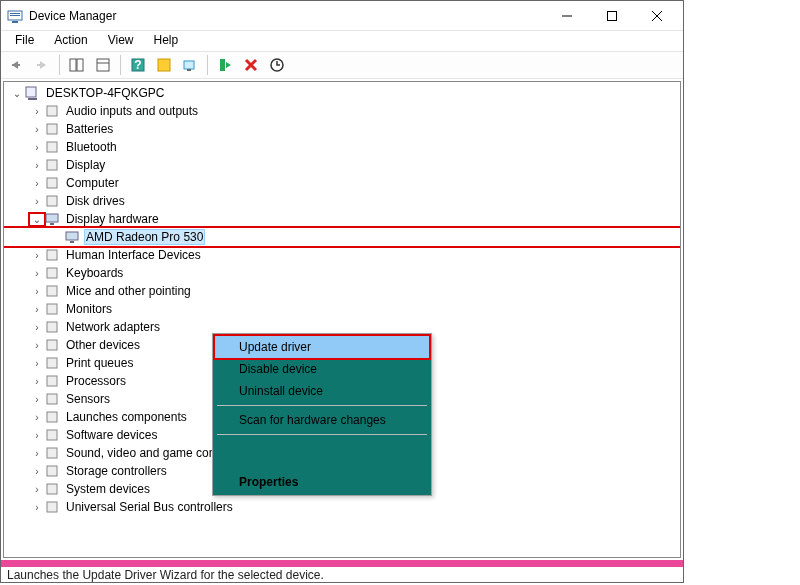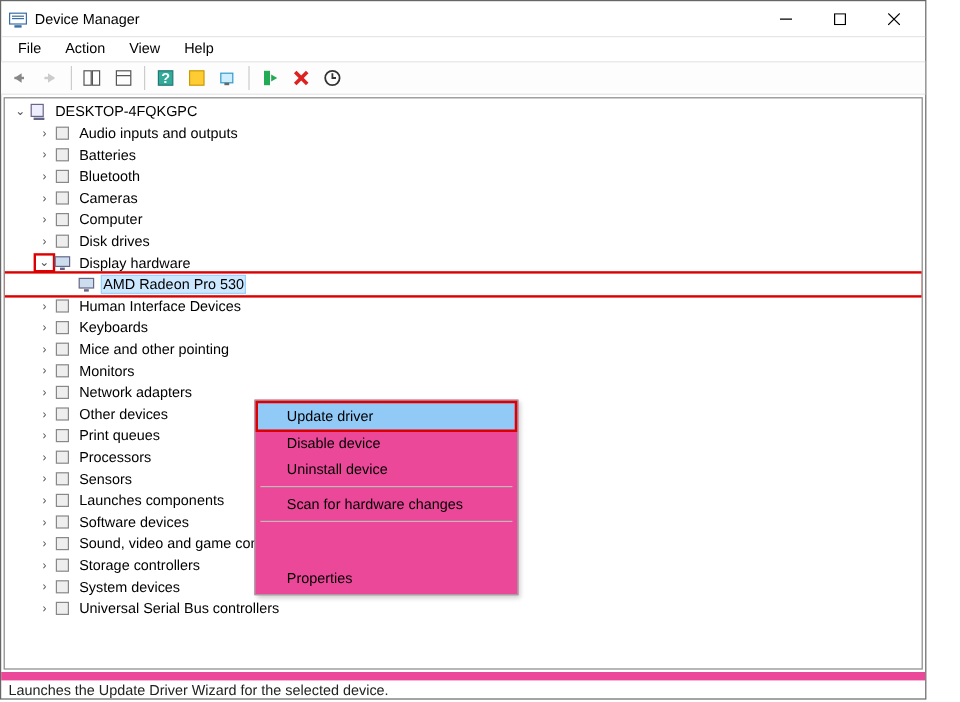--- a/index.html
+++ b/index.html
@@ -1,42 +1,42 @@
 <!DOCTYPE html>
 <html><head>
 <meta charset="utf-8">
 <style>
 * { margin: 0; padding: 0; box-sizing: border-box; font-family: "Segoe UI", Tahoma, sans-serif; font-size: 12px; }
 body { width: 800px; height: 585px; background: #fff; position: relative; overflow: hidden; }
-.window { border: 1px solid #666; width: 772px; height: 583px; display: flex; flex-direction: column; background: #fff; }
+.window { border: 1px solid #666; width: 684px; height: 583px; display: flex; flex-direction: column; background: #fff; }
 .titlebar { height: 30px; display: flex; align-items: center; padding: 0 4px; border-bottom: 1px solid #e5e5e5; }
 .titlebar .ticon { width: 16px; height: 16px; margin: 0 6px 0 2px; }
 .titlebar .title { flex: 1; font-size: 12px; }
 .win-btns { display: flex; }
 .win-btn { width: 45px; height: 28px; display: flex; align-items: center; justify-content: center; }
 .win-btn svg { width: 10px; height: 10px; }
 .menubar { height: 20px; display: flex; align-items: flex-start; padding: 0 6px; gap: 4px; }
 .menubar span { padding: 2px 8px; }
 .toolbar { height: 28px; display: flex; align-items: center; padding: 0 4px; gap: 4px; border-top: 1px solid #e5e5e5; border-bottom: 1px solid #e5e5e5; background: #fdfdfd; }
 .tbtn { width: 22px; height: 22px; display: flex; align-items: center; justify-content: center; border: 1px solid transparent; }
 .tsep { width: 1px; height: 20px; background: #ccc; margin: 0 2px; }
 .tree-pane { flex: 1; border: 1px solid #888; margin: 2px; overflow: hidden; position: relative; background: #fff; }
 .tree { padding: 2px 0; }
 .node { display: flex; align-items: center; height: 18px; white-space: nowrap; }
 .chev { width: 14px; display: flex; align-items: center; justify-content: center; color: #555; font-size: 10px; }
 .dicon { width: 16px; height: 16px; margin-right: 4px; display: inline-flex; align-items: center; justify-content: center; }
 .lbl { padding: 0 2px; }
 .sel { background: #cce8ff; border: 1px solid #99d1ff; padding: 0 1px; margin-right: 1px; }
 .redbox { outline: 2px solid #d00; }
 
-.context-menu { position: absolute; left: 208px; top: 251px; width: 220px; background: #ec4899; border: 1px solid #a0a0a0; box-shadow: 2px 2px 4px rgba(0,0,0,0.2); padding: 2px; }
+.context-menu { position: absolute; left: 208px; top: 251px; width: 220px; background: #0f766e; border: 1px solid #a0a0a0; box-shadow: 2px 2px 4px rgba(0,0,0,0.2); padding: 2px; }
 .cm-item { height: 22px; display: flex; align-items: center; padding: 0 24px 0 24px; font-size: 12px; }
 .cm-item.hl { background: #91c9f7; outline: 2px solid #d00; }
 .cm-sep { height: 1px; background: #bbb; margin: 3px 2px; }
-.cm-item.bold { font-weight: normal; margin-top: 36px; }
+.cm-item.bold { font-weight: bold; margin-top: 36px; }
 
 .statusbar { height: 22px; border-top: 7px solid #ec4899; display: flex; align-items: center; padding: 0 6px; font-size: 11px; color: #222; }
 </style>
 </head>
 <body>
 
 <div class="window">
 
   <div class="titlebar">
     <span class="ticon">
@@ -179,21 +179,21 @@
           </span>
           <span class="lbl">Bluetooth</span>
         </div>
         <div class="node" style="padding-left:26px">
           <span class="chev">›</span>
           <span class="dicon">
             <svg width="16" height="16" viewBox="0 0 16 16">
               <rect x="3" y="3" width="10" height="10" fill="#eee" stroke="#888"></rect>
             </svg>
           </span>
-          <span class="lbl">Cameras</span>
+          <span class="lbl">Display</span>
         </div>
         <div class="node" style="padding-left:26px">
           <span class="chev">›</span>
           <span class="dicon">
             <svg width="16" height="16" viewBox="0 0 16 16">
               <rect x="3" y="3" width="10" height="10" fill="#eee" stroke="#888"></rect>
             </svg>
           </span>
           <span class="lbl">Computer</span>
         </div>

